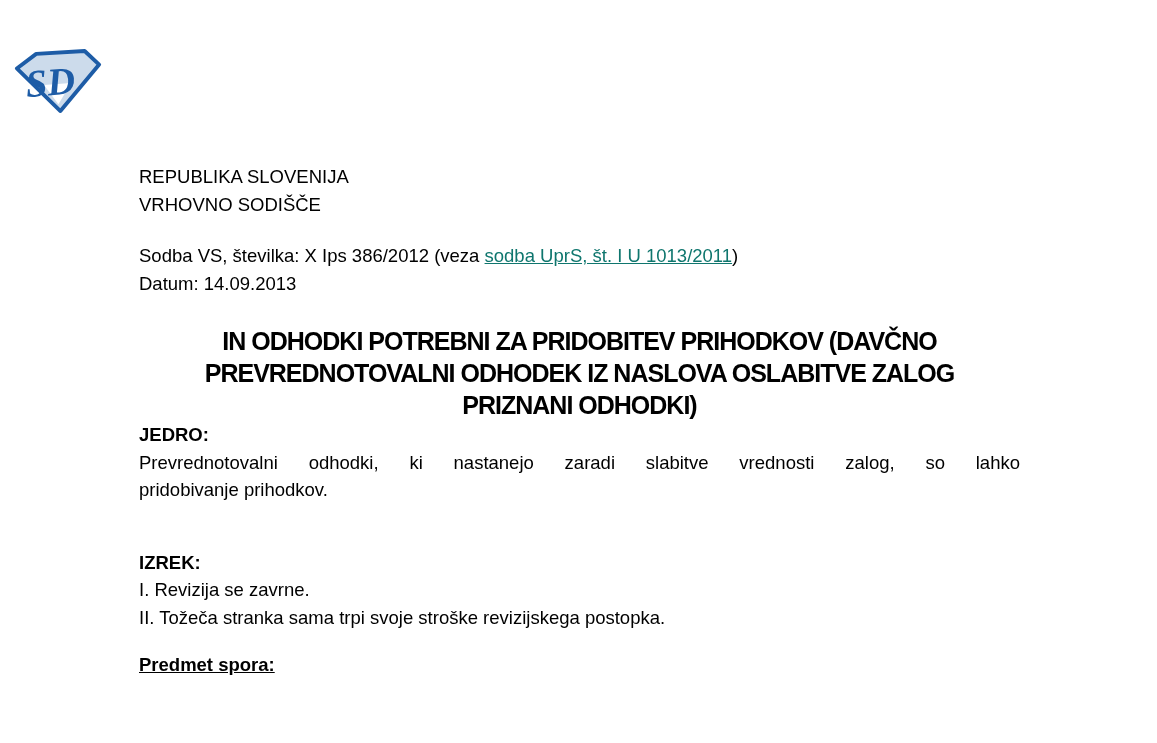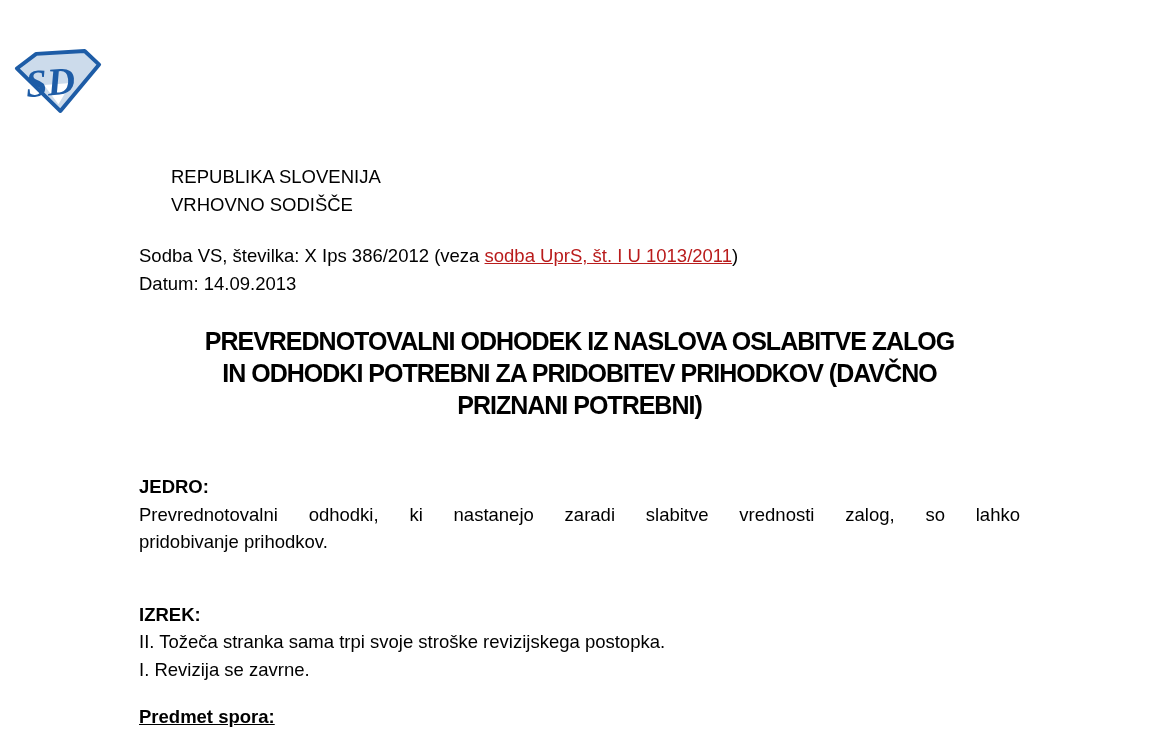--- a/index.html
+++ b/index.html
@@ -16,37 +16,37 @@
     left: 12px; top: 48px;
     width: 92px; height: 68px;
   }
   .doc {
     position: absolute;
     left: 139px; top: 0;
     width: 881px;
     font-size: 18.5px;
     line-height: 27.5px;
   }
-  .header-block { margin-top: 163px; margin-left: 32px; }
+  .header-block { margin-top: 163px; }
   .case-block   { margin-top: 24px; }
   .doc-line { white-space: nowrap; }
   .doc-link {
-    color: #b91c1c;
+    color: #0f766e;
     text-decoration: underline;
     cursor: pointer;
   }
   .doc-title {
     margin-top: 28px;
     font-size: 25px;
     font-weight: bold;
     line-height: 32px;
     letter-spacing: -1px;
     text-align: center;
   }
-  .section-jedro   { margin-top: 52px; }
+  .section-jedro   { }
   .section-izrek   { margin-top: 45px; }
   .section-predmet { margin-top: 20px; text-decoration: underline; }
   .section-heading { font-weight: bold; }
   .jline {
     text-align: justify;
     text-align-last: justify;
   }
 </style>
 </head>
 <body>
@@ -67,34 +67,34 @@
     <div class="doc-line">REPUBLIKA SLOVENIJA</div>
     <div class="doc-line">VRHOVNO SODIŠČE</div>
   </div>
 
   <div class="case-block">
     <div class="doc-line"><span>Sodba VS, številka: X Ips 386/2012 (veza </span><a href="#" class="doc-link">sodba UprS, št. I U 1013/2011</a><span>)</span></div>
     <div class="doc-line">Datum: 14.09.2013</div>
   </div>
 
   <div class="doc-title">
+    <div>IN ODHODKI POTREBNI ZA PRIDOBITEV PRIHODKOV (DAVČNO</div>
     <div>PREVREDNOTOVALNI ODHODEK IZ NASLOVA OSLABITVE ZALOG</div>
-    <div>IN ODHODKI POTREBNI ZA PRIDOBITEV PRIHODKOV (DAVČNO</div>
-    <div>PRIZNANI POTREBNI)</div>
+    <div>PRIZNANI ODHODKI)</div>
   </div>
 
   <div class="section-jedro">
     <div class="section-heading">JEDRO:</div>
     <div class="jline">Prevrednotovalni odhodki, ki nastanejo zaradi slabitve vrednosti zalog, so lahko</div>
     <div>pridobivanje prihodkov.</div>
   </div>
 
   <div class="section-izrek">
     <div class="section-heading">IZREK:</div>
+    <div class="doc-line">I. Revizija se zavrne.</div>
     <div class="doc-line">II. Tožeča stranka sama trpi svoje stroške revizijskega postopka.</div>
-    <div class="doc-line">I. Revizija se zavrne.</div>
   </div>
 
   <div class="section-predmet">
     <div class="section-heading">Predmet spora:</div>
   </div>
 
 </div>
 
 </body></html>

